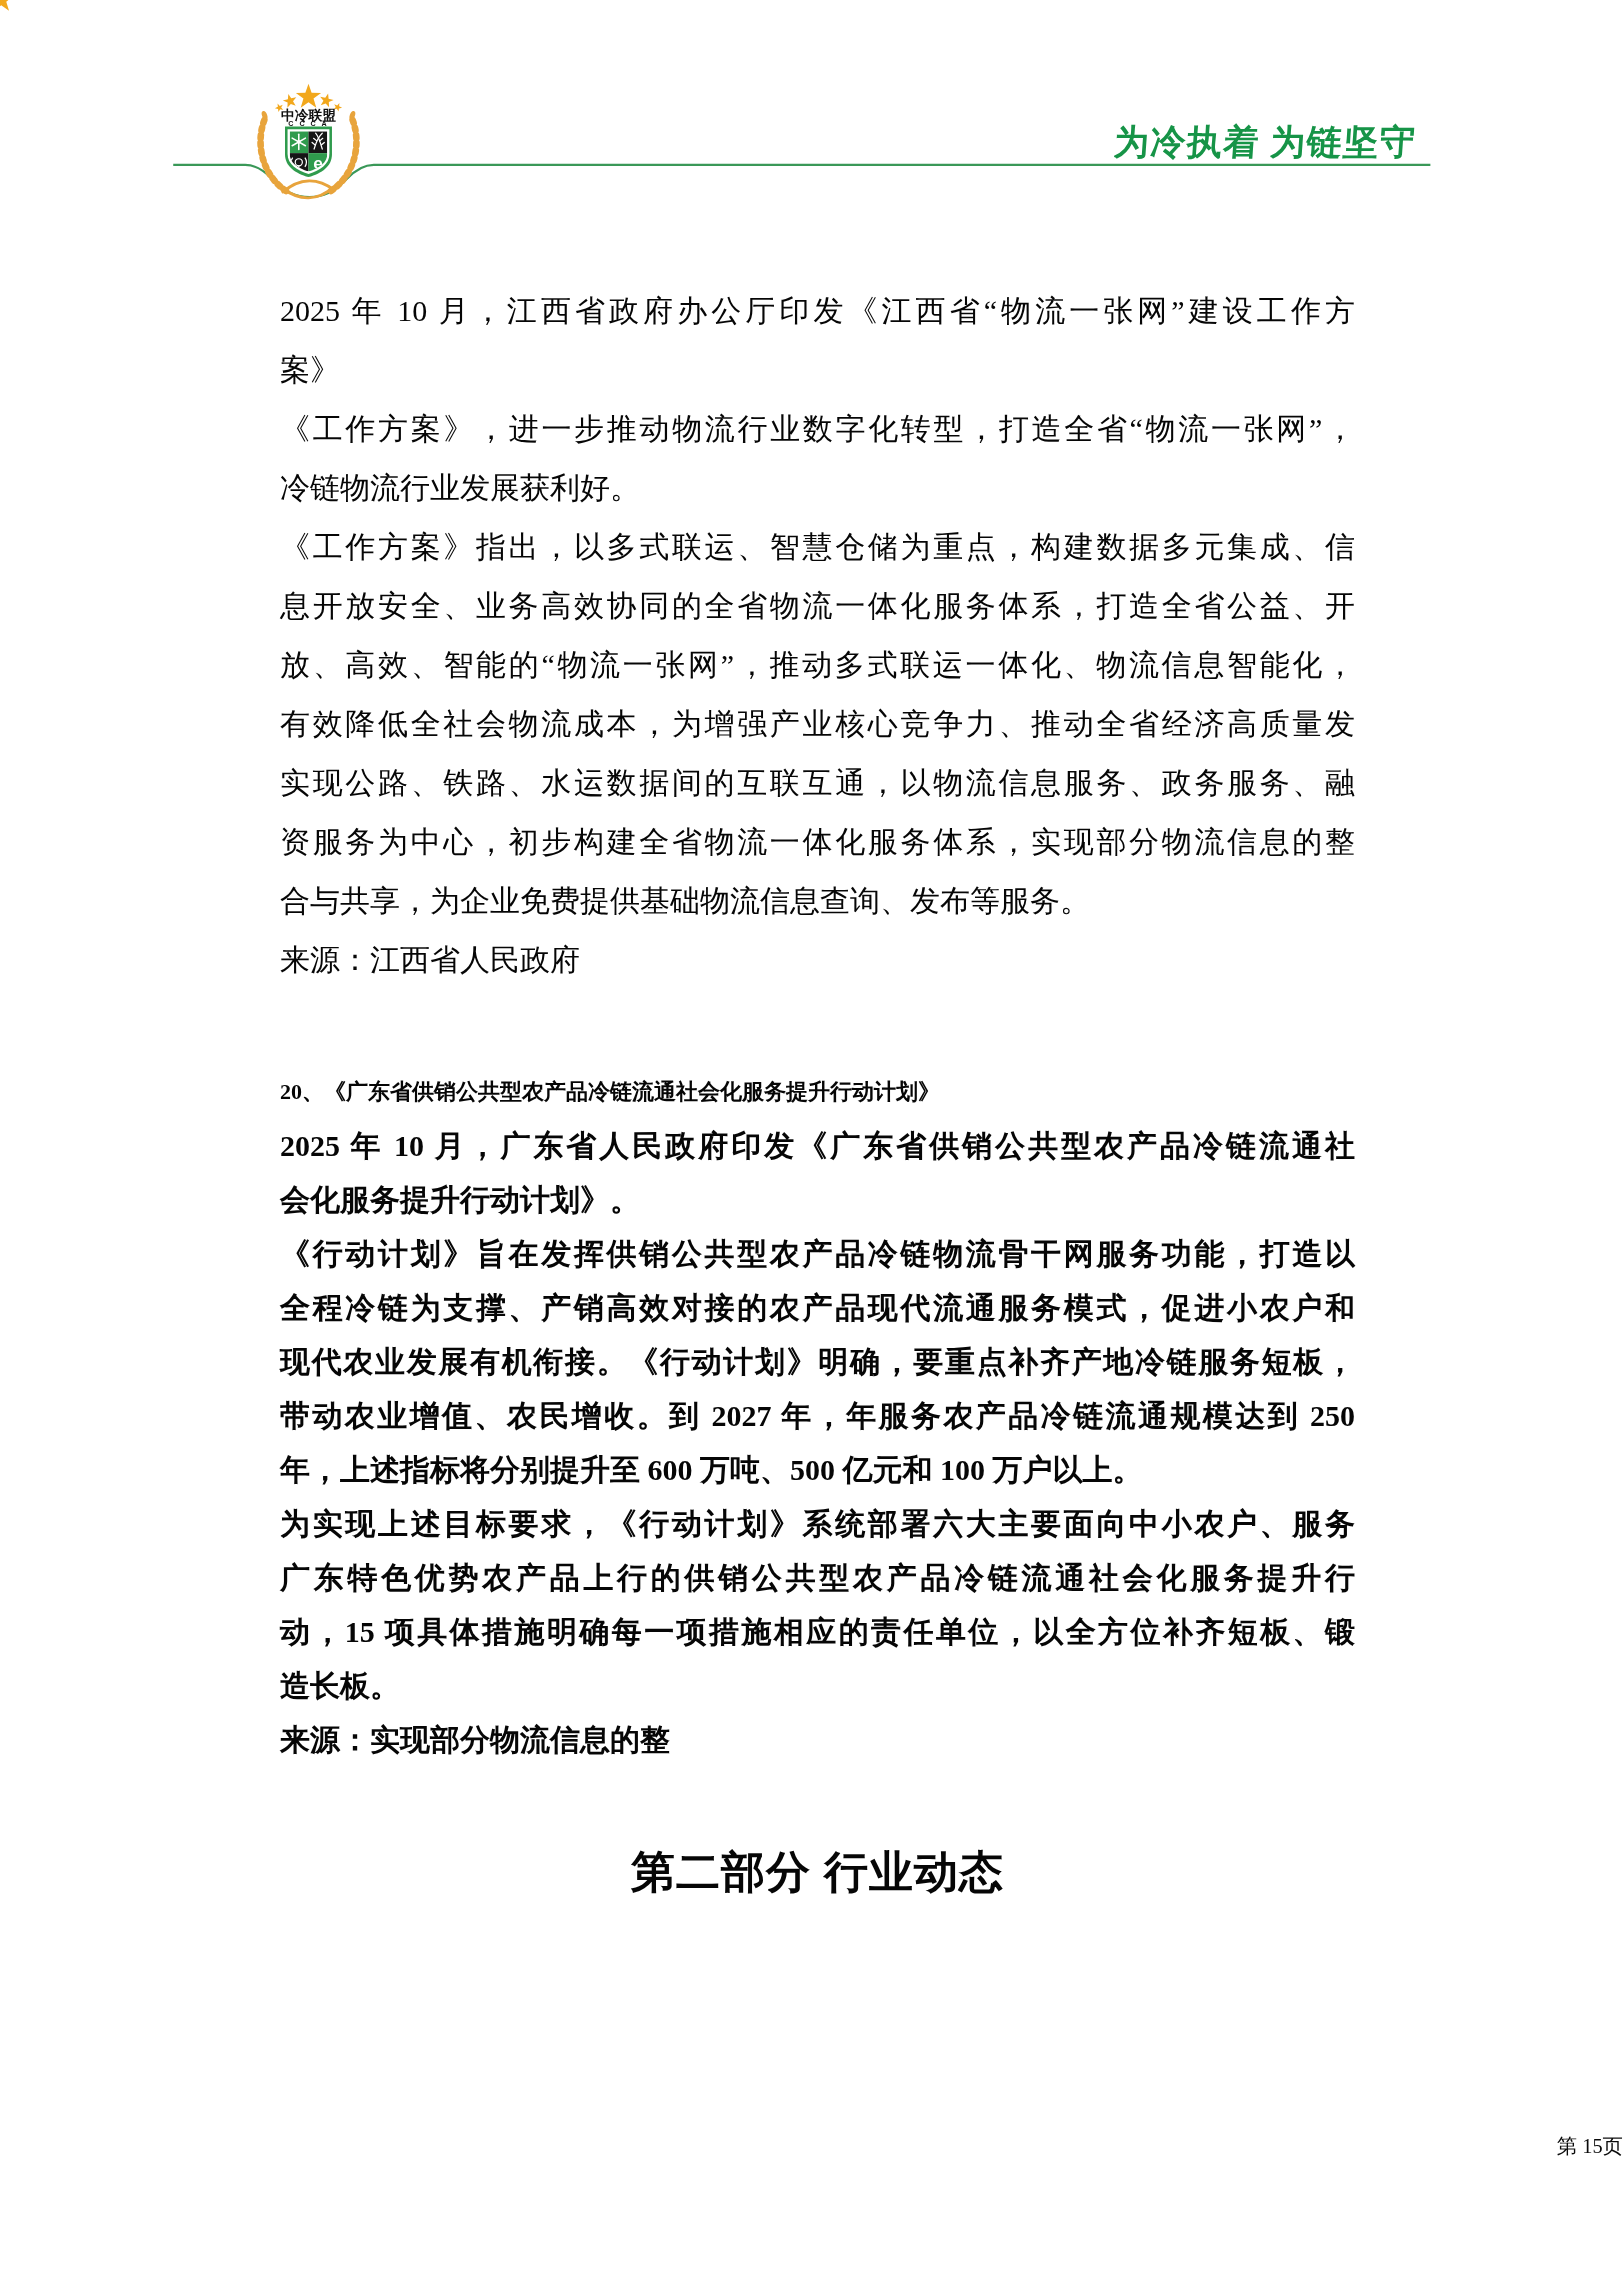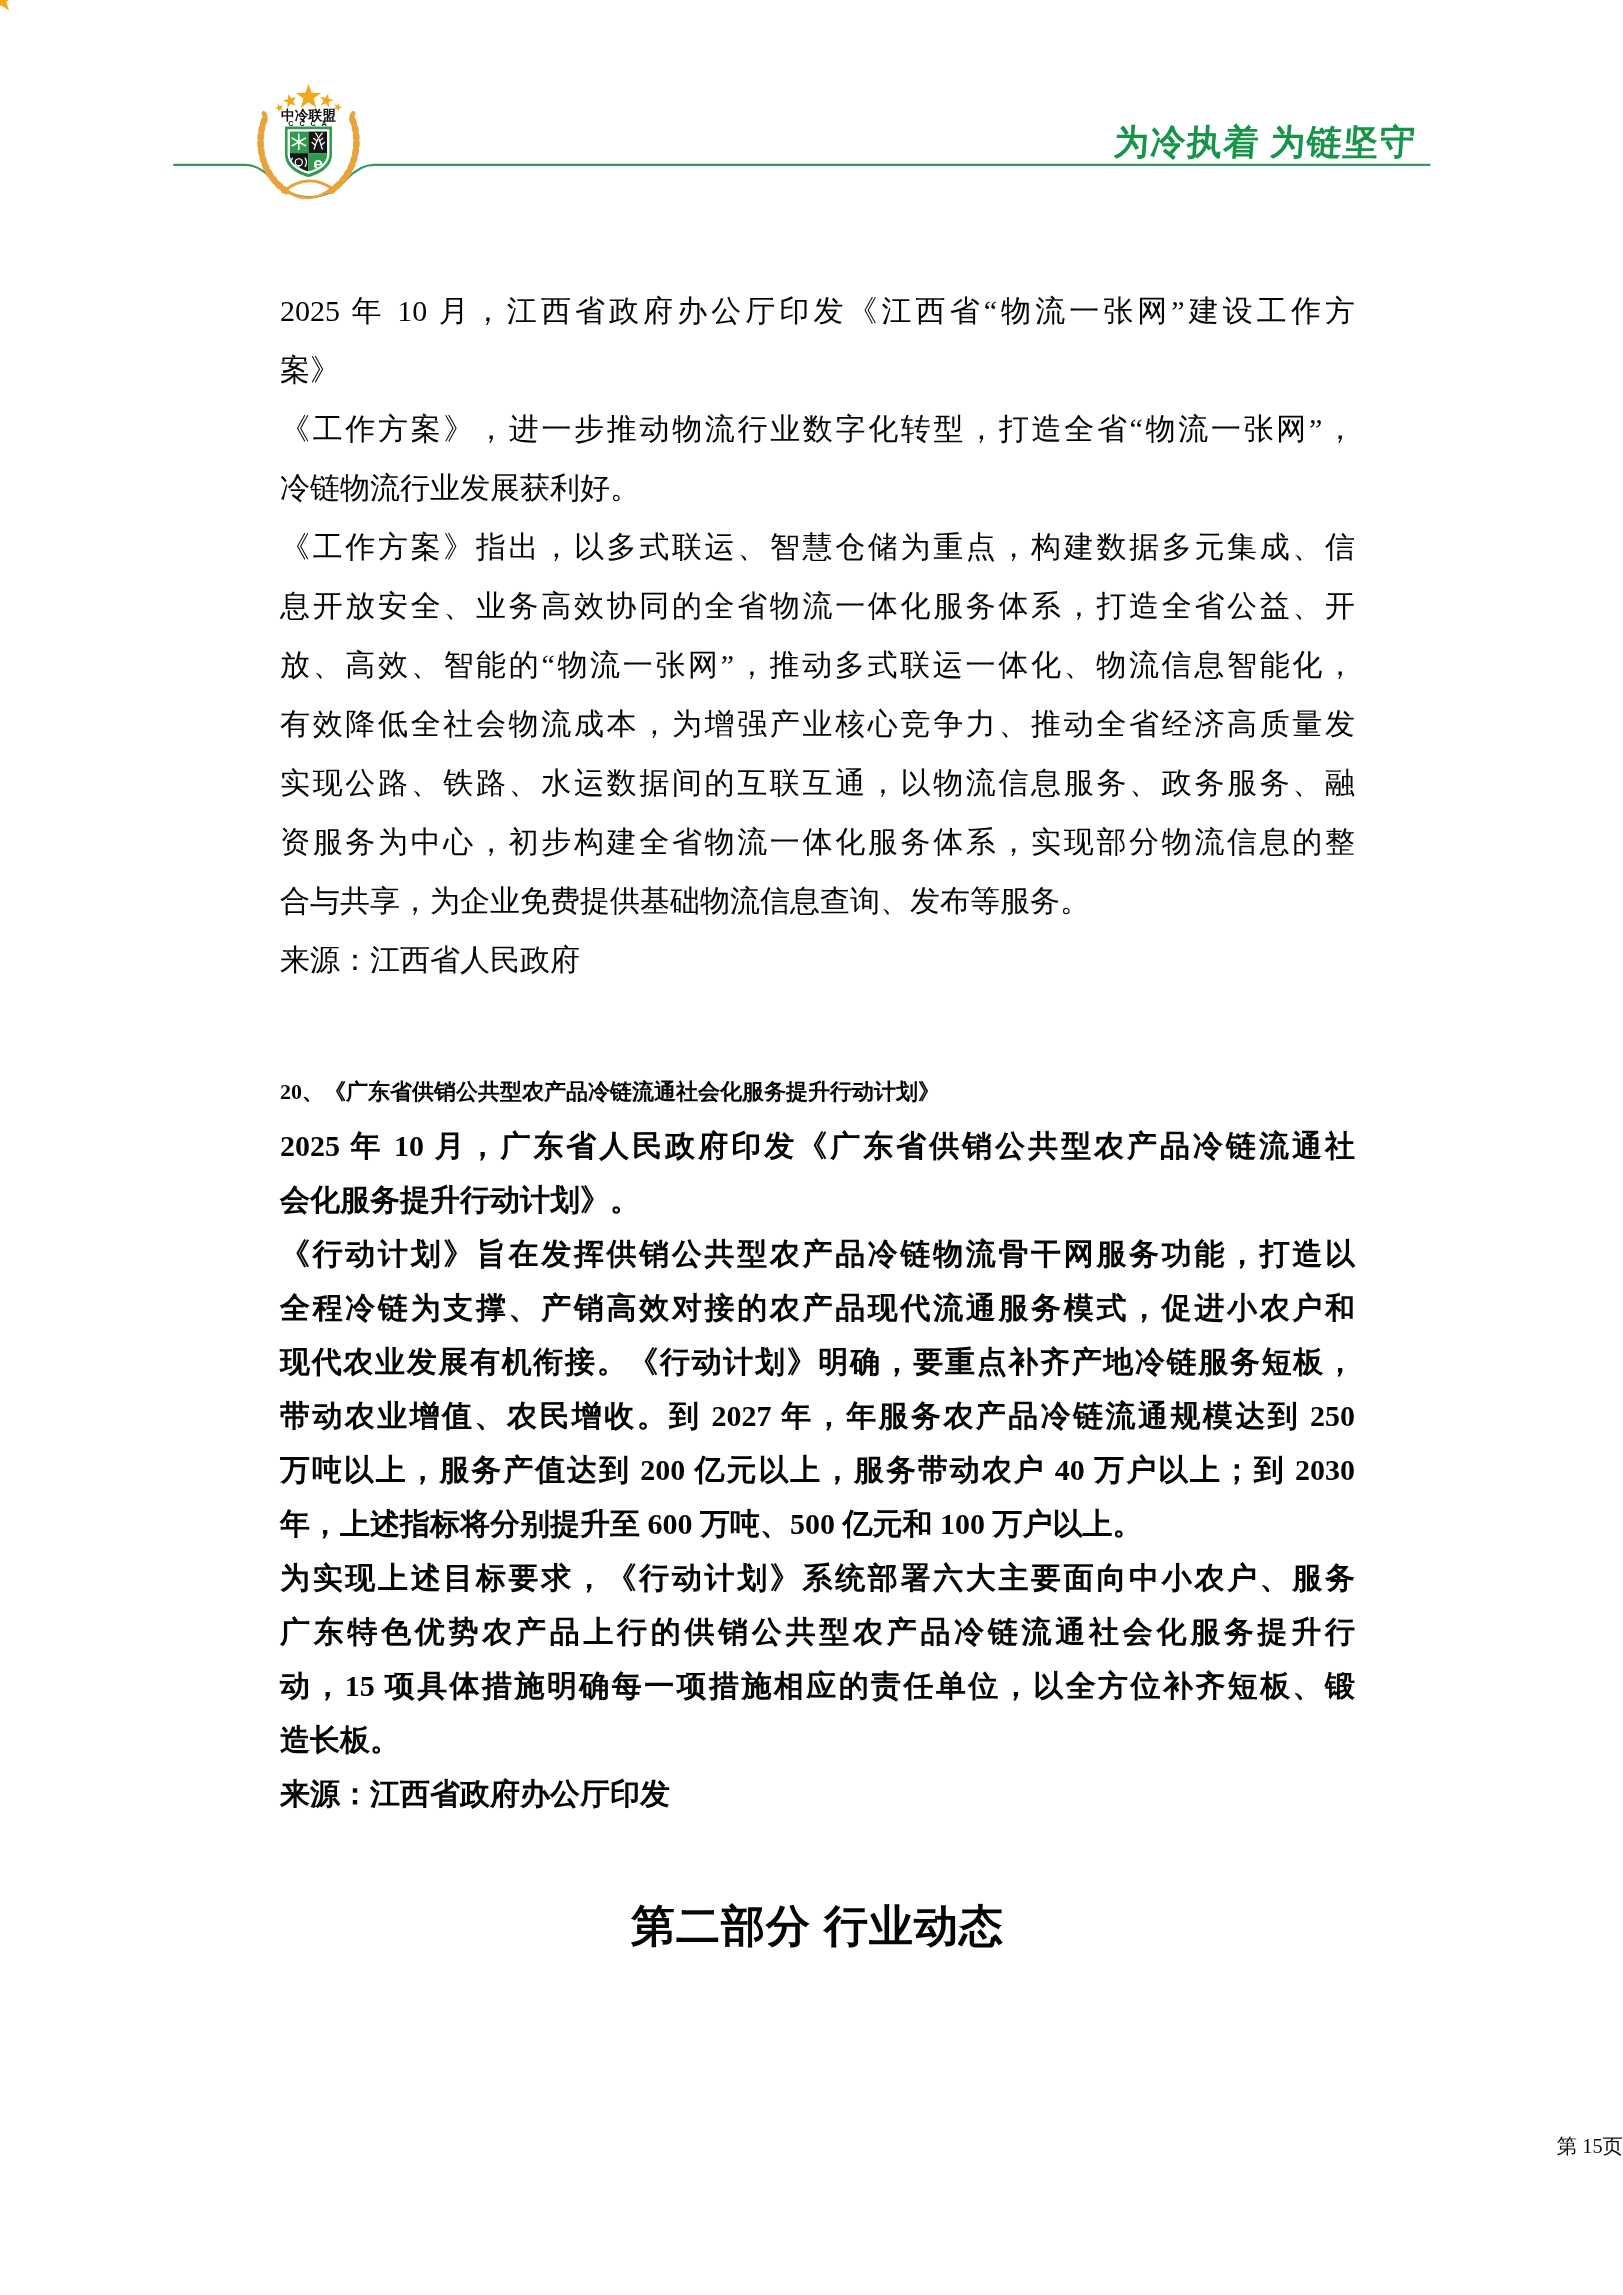--- a/index.html
+++ b/index.html
@@ -136,26 +136,25 @@
     </div>
   <div class="spacer1"></div>
   <div class="h20">20、《广东省供销公共型农产品冷链流通社会化服务提升行动计划》</div>
   <div class="group g2">
       <div class="line fill">2025 年 10 月，广东省人民政府印发《广东省供销公共型农产品冷链流通社</div>
       <div class="line end">会化服务提升行动计划》。</div>
       <div class="line fill">《行动计划》旨在发挥供销公共型农产品冷链物流骨干网服务功能，打造以</div>
       <div class="line fill">全程冷链为支撑、产销高效对接的农产品现代流通服务模式，促进小农户和</div>
       <div class="line fill">现代农业发展有机衔接。《行动计划》明确，要重点补齐产地冷链服务短板，</div>
       <div class="line fill">带动农业增值、农民增收。到 2027 年，年服务农产品冷链流通规模达到 250</div>
-      <div class="line fill">万吨以上，服务产值达到 200 亿元以上，服务带动农户 40 万户以上；到 2030</div>
       <div class="line end">年，上述指标将分别提升至 600 万吨、500 亿元和 100 万户以上。</div>
       <div class="line fill">为实现上述目标要求，《行动计划》系统部署六大主要面向中小农户、服务</div>
       <div class="line fill">广东特色优势农产品上行的供销公共型农产品冷链流通社会化服务提升行</div>
       <div class="line fill">动，15 项具体措施明确每一项措施相应的责任单位，以全方位补齐短板、锻</div>
       <div class="line end">造长板。</div>
-      <div class="line end">来源：江西省政府办公厅印发</div>
+      <div class="line end">来源：实现部分物流信息的整</div>
     </div>
   <div class="spacer2"></div>
   <div class="part-heading">第二部分 行业动态</div>
 </main>
 
 <div class="footer">第 15页</div>
 
 
 </body></html>

